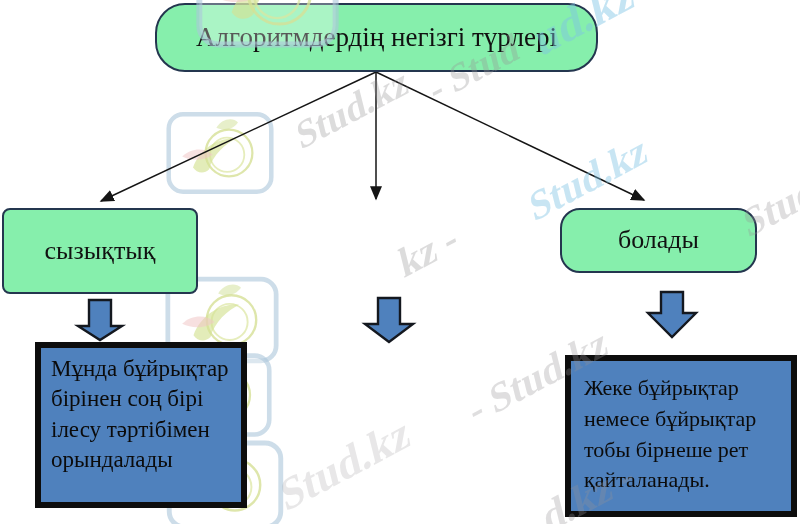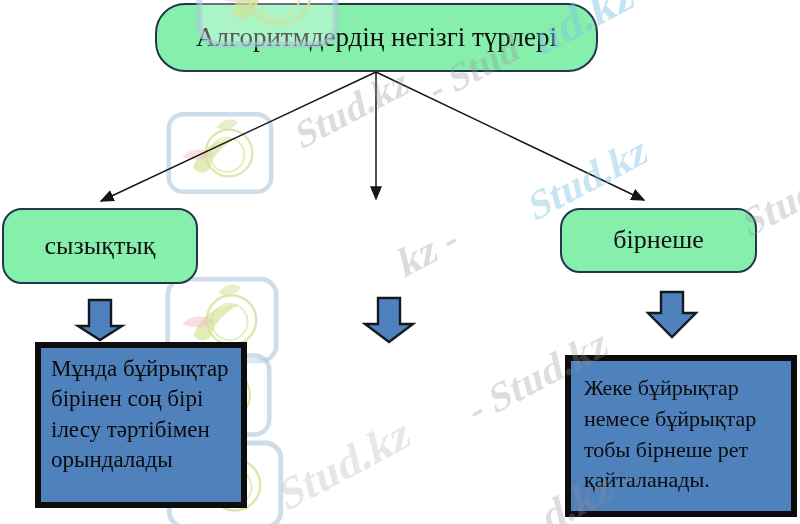--- a/index.html
+++ b/index.html
@@ -12,21 +12,21 @@
   .layer.marks{z-index:3;}
   svg.connectors{position:absolute;left:0;top:0;width:800px;height:524px;z-index:2;}
 
   .node{
     position:absolute;display:flex;align-items:center;justify-content:center;
     background:#86efac;border:2.5px solid #24364f;box-sizing:border-box;
     text-align:center;line-height:1.1;z-index:2;
   }
   .node.root{left:155px;top:3px;width:443px;height:69px;border-radius:30px;font-size:27px;}
   .node.branch{border-radius:20px;font-size:26px;}
-  .node.branch.b0{left:2px;top:208px;width:196px;height:76px;}
+  .node.branch.b0{left:2px;top:208px;width:196px;height:86px;border-radius:8px;}
   .node.branch.b1{left:248px;top:207px;width:252px;height:75px;}
   .node.branch.b2{left:560px;top:208px;width:197px;height:65px;}
 
   .desc{
     position:absolute;background:#4f81bd;border:6px solid #0d0d0d;box-sizing:border-box;
     font-size:23px;line-height:1.32;padding:6px 8px 4px 10px;z-index:2;color:#0b0b0b;
   }
   .desc.d0{left:3px;top:342px;width:212px;height:166px;margin-left:32px;}
   .desc.d1{left:250px;top:348px;width:255px;height:173px;}
   .desc.d2{left:565px;top:355px;width:232px;height:162px;font-size:22px;line-height:1.4;padding-top:12px;padding-left:13px;}
@@ -106,21 +106,21 @@
   </svg>
 
   <div class="node root">
     <span>Алгоритмдердің негізгі түрлері</span>
   </div>
 
   <div class="node branch b0">
     <span>сызықтық</span>
   </div>
   <div class="node branch b2">
-    <span>бірнеше</span>
+    <span>болады</span>
   </div>
 
   <div class="desc d0">
     <span>Мұнда бұйрықтар бірінен соң бірі ілесу тәртібімен орындалады</span>
   </div>
   <div class="desc d2">
     <span>Жеке бұйрықтар немесе бұйрықтар тобы бірнеше рет қайталанады.</span>
   </div>
 
   <div class="layer marks">

